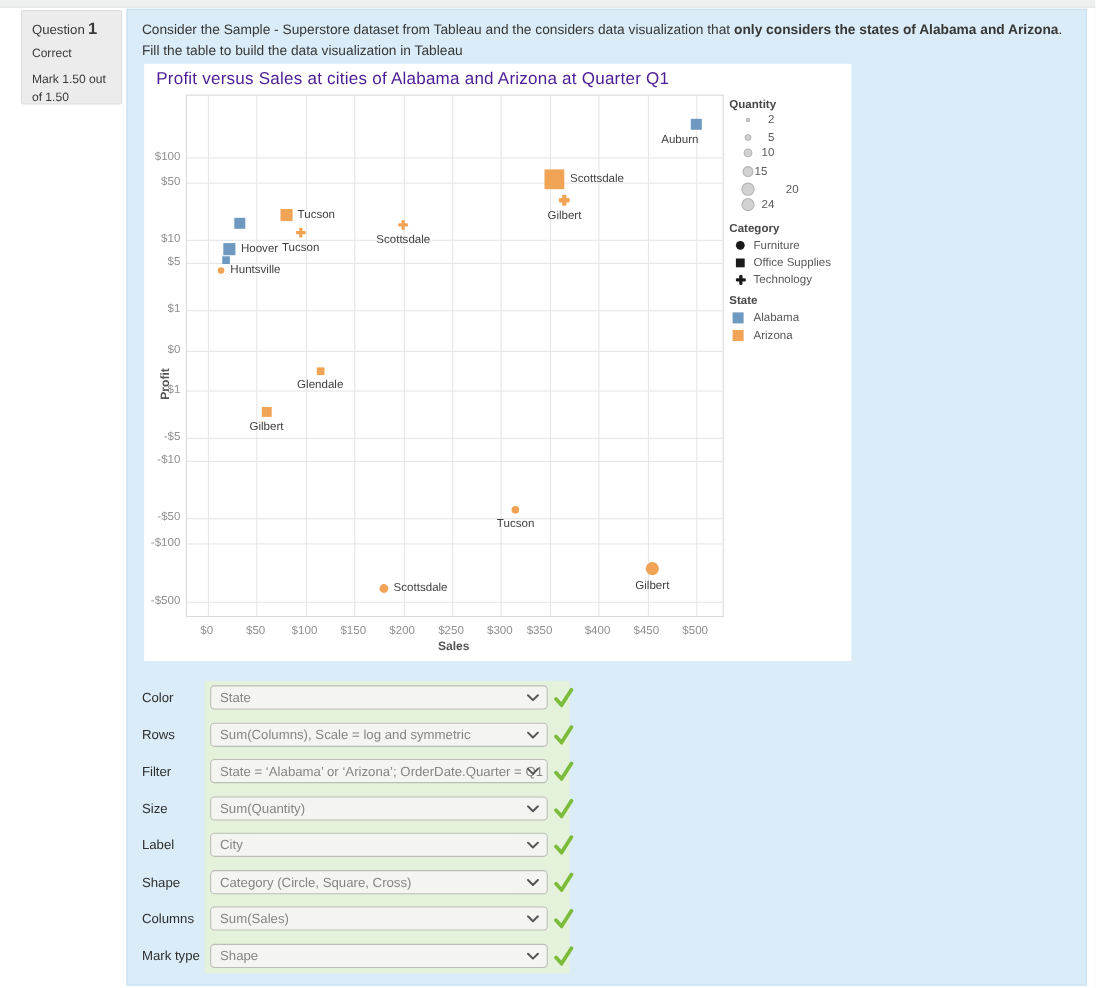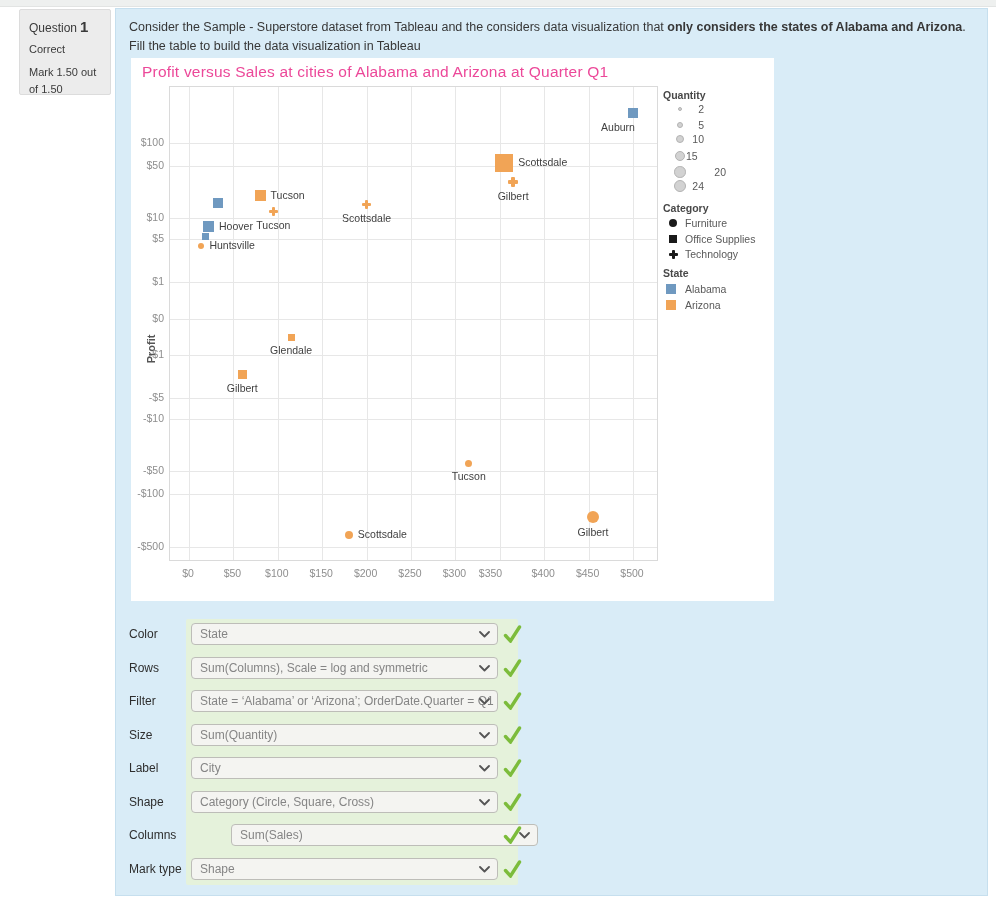--- a/index.html
+++ b/index.html
@@ -15,21 +15,21 @@
   .qstatus{margin-top:8px;font-size:11px;}
   .qmark{margin-top:9px;font-size:11px;line-height:1.5;}
   
   .content{position:absolute;left:115px;top:8px;width:873px;height:888px;background:#d9ecf7;
            border:1px solid #c6dfee;box-sizing:border-box;}
   .qtext{position:absolute;left:13px;top:0px;width:850px;margin:9px 0 0 0;
          font-size:12.5px;color:#373737;line-height:1.55;}
   
   .chart-card{position:absolute;left:15px;top:49px;width:643px;height:543px;background:#ffffff;}
   .chart-title{position:absolute;left:11px;top:5px;margin:0;font-size:15.5px;font-weight:normal;
-               color:#ec4899;letter-spacing:.2px;white-space:nowrap;}
+               color:#4c1d95;letter-spacing:.2px;white-space:nowrap;}
   .plot{position:absolute;left:38px;top:28px;width:487px;height:473px;border:1px solid #dadada;}
   .gl{position:absolute;background:#e7e7e7;}
   .tick-label{position:absolute;font-size:10.5px;color:#8e8e8e;white-space:nowrap;}
   .axis-title{position:absolute;font-size:11px;font-weight:bold;color:#555555;}
   .ylab{left:20px;top:291px;transform:translate(-50%,-50%) rotate(-90deg);}
   .xlab{left:38px;top:524px;width:487px;text-align:center;}
   .mk{position:absolute;}
   .ptl{position:absolute;font-size:10.5px;color:#3f3f3f;white-space:nowrap;}
   .lg-title{position:absolute;font-size:10.5px;font-weight:bold;color:#484848;white-space:nowrap;}
   .lg-item{position:absolute;font-size:10.5px;color:#595959;white-space:nowrap;}
@@ -115,20 +115,21 @@
           <div class="ptl" style="left: 121.12px; top: 257.452px; transform: translateX(-50%);">Glendale</div>
           <div class="mk" style="left: 67.78px; top: 282.808px; width: 9px; height: 9px; background: rgb(241, 164, 86);"></div>
           <div class="ptl" style="left: 72.28px; top: 294.808px; transform: translateX(-50%);">Gilbert</div>
           <div class="mk" style="left: 295.22px; top: 373.427px; width: 7px; height: 7px; background: rgb(241, 164, 86); border-radius: 50%;"></div>
           <div class="ptl" style="left: 298.72px; top: 383.427px; transform: translateX(-50%);">Tucson</div>
           <div class="mk" style="left: 417.04px; top: 423.86px; width: 12px; height: 12px; background: rgb(241, 164, 86); border-radius: 50%;"></div>
           <div class="ptl" style="left: 423.04px; top: 438.86px; transform: translateX(-50%);">Gilbert</div>
           <div class="mk" style="left: 174.84px; top: 444.344px; width: 8px; height: 8px; background: rgb(241, 164, 86); border-radius: 50%;"></div>
           <div class="ptl" style="left: 187.84px; top: 441.344px;">Scottsdale</div>
         </div>
+      <div class="axis-title xlab">Sales</div>
       <div id="legend" style="position:absolute;left:530px;top:0;width:112px;height:543px;">
           <div class="lg-title" style="left: 2px; top: 31px;">Quantity</div>
           <div style="position: absolute; left: 17px; top: 49px; width: 4px; height: 4px; background: rgb(210, 210, 210); border: 1px solid rgb(179, 179, 179); border-radius: 50%; box-sizing: border-box;"></div>
           <div class="lg-item" style="left: 25px; top: 45px; width: 18px; text-align: right;">2</div>
           <div style="position: absolute; left: 16px; top: 64px; width: 6px; height: 6px; background: rgb(210, 210, 210); border: 1px solid rgb(179, 179, 179); border-radius: 50%; box-sizing: border-box;"></div>
           <div class="lg-item" style="left: 25px; top: 61px; width: 18px; text-align: right;">5</div>
           <div style="position: absolute; left: 14.75px; top: 76.75px; width: 8.5px; height: 8.5px; background: rgb(210, 210, 210); border: 1px solid rgb(179, 179, 179); border-radius: 50%; box-sizing: border-box;"></div>
           <div class="lg-item" style="left: 25px; top: 75px; width: 18px; text-align: right;">10</div>
           <div style="position: absolute; left: 13.75px; top: 92.75px; width: 10.5px; height: 10.5px; background: rgb(210, 210, 210); border: 1px solid rgb(179, 179, 179); border-radius: 50%; box-sizing: border-box;"></div>
           <div class="lg-item" style="left: 25px; top: 92px; width: 18px; text-align: left;">15</div>
@@ -215,21 +216,21 @@
             <path d="M2.5 10.5l5 5.5L16.5 2" fill="none" stroke="#7cbc3b" stroke-width="3.4" stroke-linecap="round"></path>
           </svg></div>
         <div class="frm-label" style="left: 13px; top: 785.5px;">Shape</div>
         <div class="sel" style="top: 781.5px;"><span>Category (Circle, Square, Cross)</span><svg width="11" height="7" viewBox="0 0 11 7">
             <path d="M1 1l4.5 4.5L10 1" fill="none" stroke="#555" stroke-width="1.8" stroke-linecap="round" stroke-linejoin="round"></path>
           </svg></div>
         <div class="chk" style="top: 783.5px;"><svg width="19" height="18" viewBox="0 0 19 18">
             <path d="M2.5 10.5l5 5.5L16.5 2" fill="none" stroke="#7cbc3b" stroke-width="3.4" stroke-linecap="round"></path>
           </svg></div>
         <div class="frm-label" style="left: 13px; top: 819px;">Columns</div>
-        <div class="sel" style="top: 815px; margin-left: 40px;"><span>Sum(Sales)</span><svg width="11" height="7" viewBox="0 0 11 7">
+        <div class="sel" style="top: 815px;"><span>Sum(Sales)</span><svg width="11" height="7" viewBox="0 0 11 7">
             <path d="M1 1l4.5 4.5L10 1" fill="none" stroke="#555" stroke-width="1.8" stroke-linecap="round" stroke-linejoin="round"></path>
           </svg></div>
         <div class="chk" style="top: 817px;"><svg width="19" height="18" viewBox="0 0 19 18">
             <path d="M2.5 10.5l5 5.5L16.5 2" fill="none" stroke="#7cbc3b" stroke-width="3.4" stroke-linecap="round"></path>
           </svg></div>
         <div class="frm-label" style="left: 13px; top: 852.5px;">Mark type</div>
         <div class="sel" style="top: 848.5px;"><span>Shape</span><svg width="11" height="7" viewBox="0 0 11 7">
             <path d="M1 1l4.5 4.5L10 1" fill="none" stroke="#555" stroke-width="1.8" stroke-linecap="round" stroke-linejoin="round"></path>
           </svg></div>
         <div class="chk" style="top: 850.5px;"><svg width="19" height="18" viewBox="0 0 19 18">

